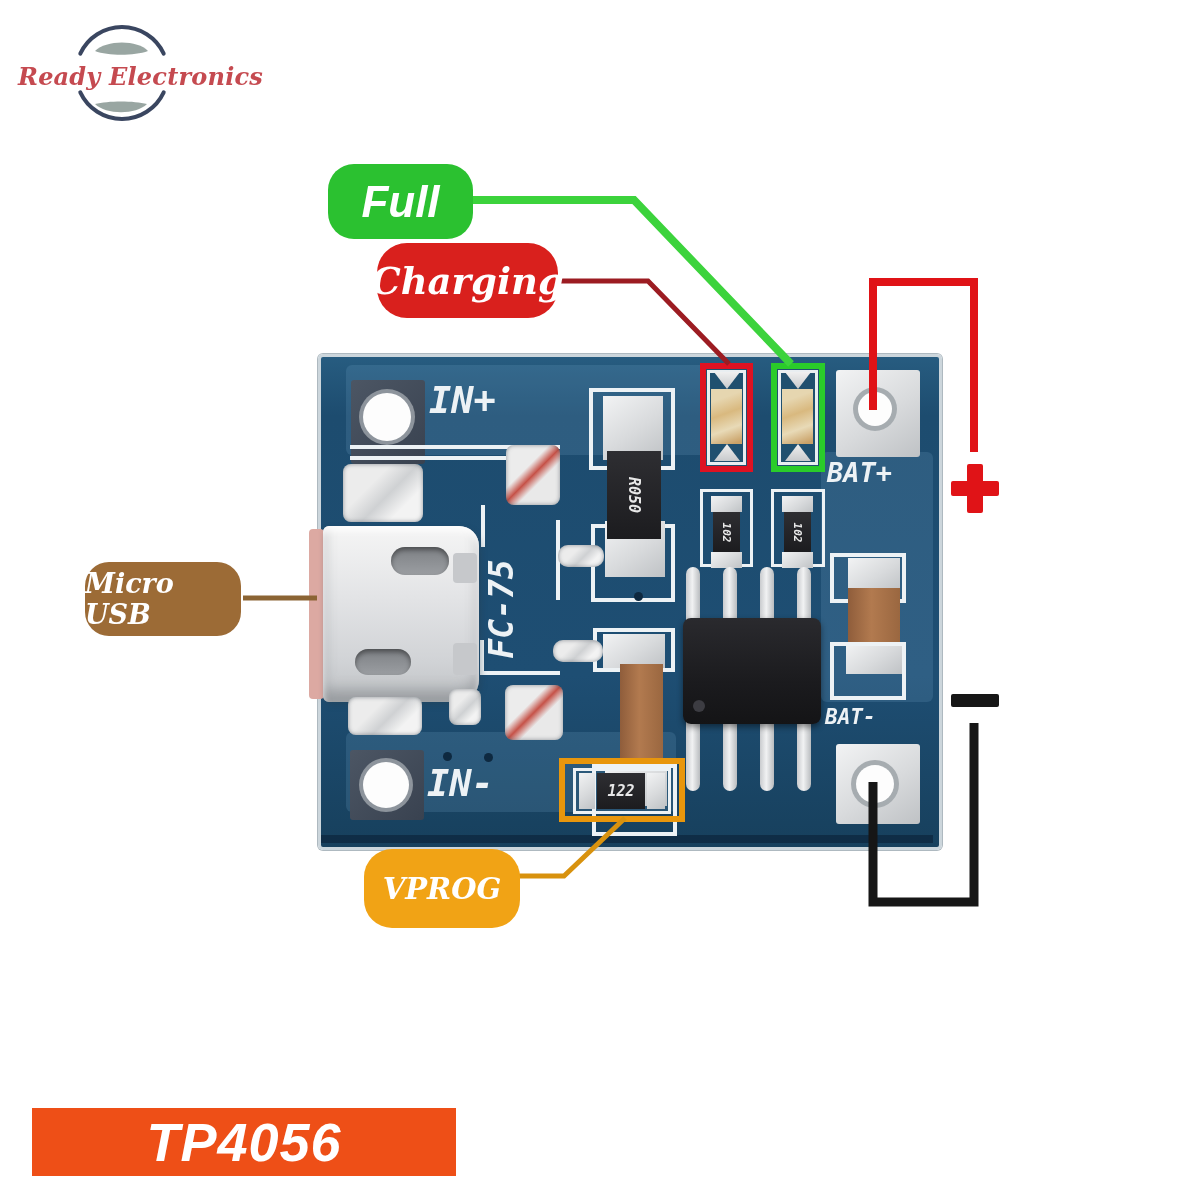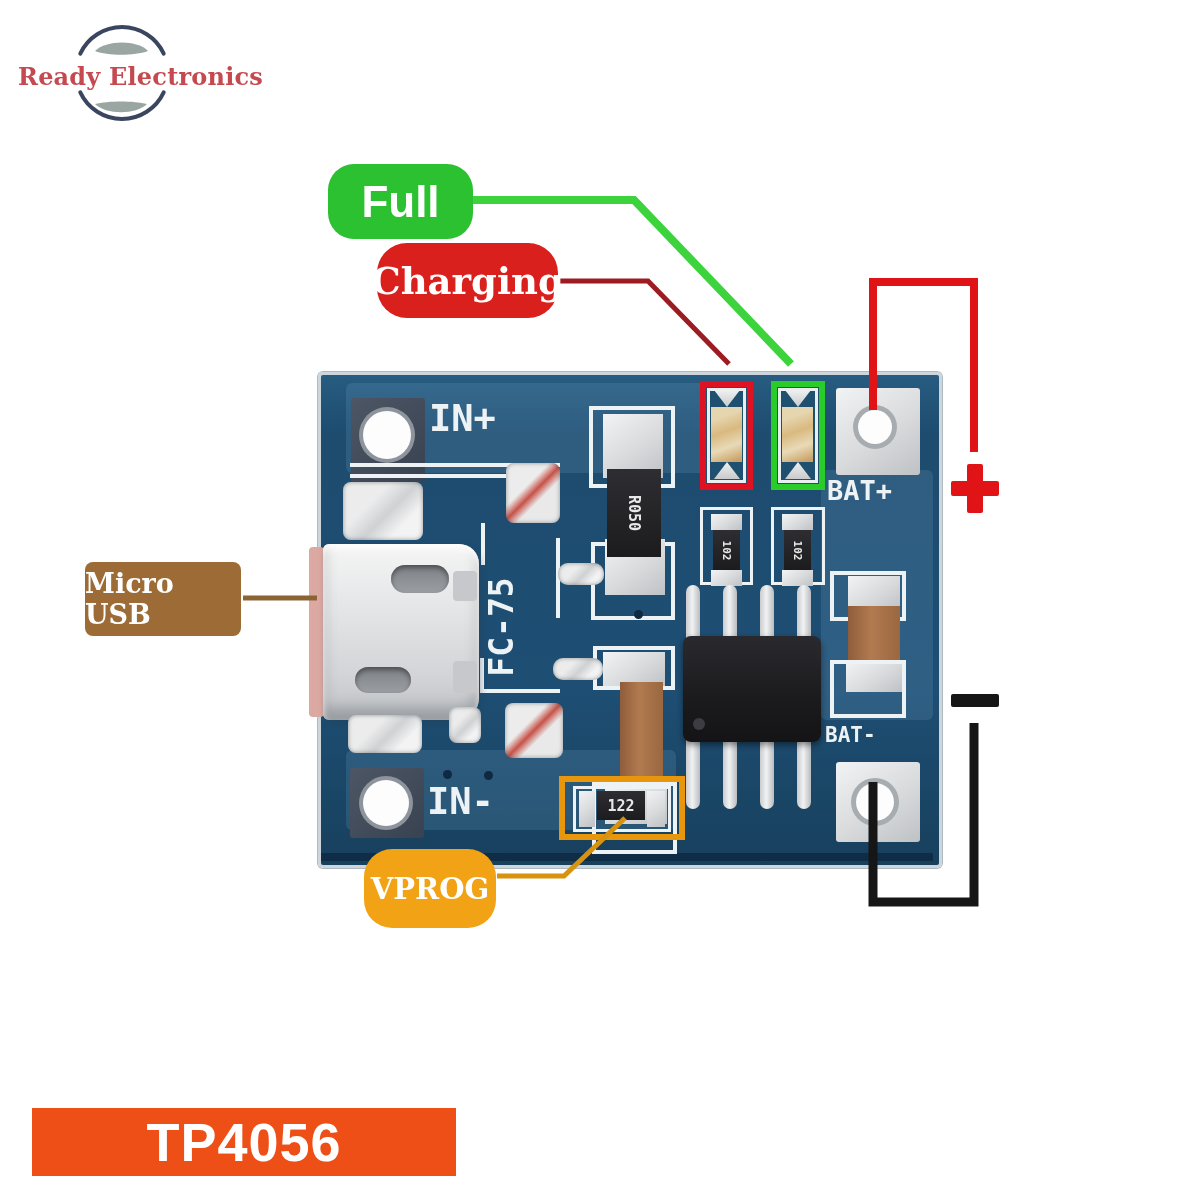--- a/index.html
+++ b/index.html
@@ -1,33 +1,33 @@
 <!DOCTYPE html>
 <html style="--accent-orange: #EE4F17; --badge-green: #2BC130; --badge-red: #D9201D; --badge-brown: #9C6B36; --badge-orange: #F1A315; --wire-red: #E01317; --wire-maroon: #9C1C22; --wire-green: #3CD33C; --wire-black: #161616; --wire-brown: #8B6434; --wire-orange: #D8920E; --outline-red: #DE1222; --outline-green: #2ACC2A; --outline-orange: #E8960C; --pcb-blue: #1E4E73; --silkscreen-white: #EDF2F5; --logo-red: #C54A50; --logo-navy: #3A4660; --logo-gray: #99A6A2; --cap-brown: #A8734A;"><head>
 <meta charset="utf-8">
 <style>
   html,body{margin:0;padding:0;background:#fff;}
   .canvas{position:relative;width:1200px;height:1200px;background:#fff;overflow:hidden;
-          font-family:"Liberation Sans","DejaVu Sans",sans-serif;}
+          font-family:"Liberation Sans","DejaVu Sans",sans-serif;font-style:italic;}
   .abs{position:absolute;}
   
   .logo-text{position:absolute;left:8px;top:47px;white-space:nowrap;
              font-family:"DejaVu Serif","Liberation Serif",serif;font-weight:700;
              font-size:24px;letter-spacing:0.2px;color:var(--logo-red);}
   
   .orange-badge{position:absolute;background:var(--accent-orange);color:#fff;
                 display:flex;align-items:center;justify-content:center;
                 font-weight:800;letter-spacing:1px;}
   
   .pill{position:absolute;display:flex;align-items:center;justify-content:center;
         color:#fff;z-index:6;}
   .pill.serif{font-family:"DejaVu Serif","Liberation Serif",serif;font-weight:700;}
   .pill.sans{font-weight:700;}
   
-  .pcb{position:absolute;left:318px;top:372px;width:618px;height:490px;
+  .pcb{position:absolute;left:318px;top:354px;width:618px;height:490px;
        background:linear-gradient(180deg,#275c80 0%,#1d4c6f 12%,var(--pcb-blue) 65%,#17405d 100%);
        border:3px solid #ccd6dc;border-radius:5px;box-shadow:0 0 0 1px #aeb9c0;z-index:1;}
   .silk{position:absolute;color:var(--silkscreen-white);
         font-family:"DejaVu Sans Mono","Liberation Mono",monospace;
         font-weight:700;white-space:nowrap;}
   .frame{position:absolute;border:4px solid var(--silkscreen-white);background:transparent;}
   .silver{background:linear-gradient(145deg,#f2f3f4 0%,#d8dadc 55%,#bfc2c5 100%);}
   .padblock{position:absolute;}
   .hole{position:absolute;border-radius:50%;background:#fdfdfd;}
   .brown-body{position:absolute;background:linear-gradient(90deg,#8f5d3b,#b27a4f 45%,#9a6740);}
@@ -154,21 +154,21 @@
 
     <div class="frame" style="left:272px;top:271px;width:74px;height:36px"></div>
     <div class="abs silver" style="left:282px;top:277px;width:62px;height:34px"></div>
     <div class="brown-body" style="left:299px;top:307px;width:43px;height:110px"></div>
     <div class="abs silver" style="left:284px;top:411px;width:62px;height:38px"></div>
     <div class="frame" style="left:271px;top:407px;width:77px;height:64px"></div>
 
     <div class="abs" style="left:238px;top:401px;width:114px;height:52px;border:6px solid var(--outline-orange)"></div>
     <div class="frame" style="left:252px;top:411px;width:92px;height:40px;border-width:3px"></div>
     <div class="abs silver" style="left:258px;top:416px;width:16px;height:36px"></div>
-    <div class="black-body" style="left:276px;top:416px;width:48px;height:29px">
+    <div class="black-body" style="left:276px;top:416px;width:48px;height:36px">
       <span style="font-size:15px">122</span>
     </div>
     <div class="abs silver" style="left:326px;top:416px;width:18px;height:36px"></div>
 
     <div class="abs" style="left:-12px;top:172px;width:15px;height:170px;background:#dca9a2;border-radius:4px"></div>
     <div class="abs" style="left:2px;top:169px;width:156px;height:176px;border-radius:6px 20px 22px 6px;
          background:linear-gradient(180deg,#f5f5f5 0%,#e3e4e6 40%,#d2d4d7 75%,#bfc2c5 100%);
          box-shadow:inset 0 5px 7px rgba(255,255,255,.85), inset 0 -12px 14px rgba(105,108,112,.45), 2px 3px 6px rgba(40,60,75,.35)">
       <div class="abs" style="left:68px;top:21px;width:58px;height:28px;border-radius:14px;background:linear-gradient(180deg,#7d8084,#9b9ea2);box-shadow:inset 0 3px 5px rgba(0,0,0,.4)"></div>
       <div class="abs" style="left:32px;top:123px;width:56px;height:26px;border-radius:13px;background:linear-gradient(180deg,#7d8084,#9b9ea2);box-shadow:inset 0 3px 5px rgba(0,0,0,.4)"></div>
@@ -197,18 +197,18 @@
     <polyline points="873,782 873,902 974,902 974,723" fill="none" style="stroke:var(--wire-black)" stroke-width="9"></polyline>
     <g aria-label="+">
       <rect x="951" y="481" width="48" height="15" rx="2" style="fill:var(--wire-red)"></rect>
       <rect x="967" y="464" width="16" height="49" rx="2" style="fill:var(--wire-red)"></rect>
     </g>
     <rect x="951" y="694" width="48" height="13" rx="2" style="fill:var(--wire-black)" aria-label="−"></rect>
   </svg>
 
   <div class="pill sans" style="left:328px;top:164px;width:145px;height:75px;border-radius:26px;background:var(--badge-green);font-size:44px">Full</div>
   <div class="pill serif" style="left:377px;top:243px;width:181px;height:75px;border-radius:30px;background:var(--badge-red);font-size:37px">Charging</div>
-  <div class="pill serif" style="left:85px;top:562px;width:156px;height:74px;border-radius:8px;background:var(--badge-brown);font-size:27px">Micro USB</div>
-  <div class="pill serif" style="left:364px;top:849px;width:132px;height:79px;border-radius:28px;background:var(--badge-orange);font-size:29px">VPROG</div>
+  <div class="pill serif" style="left:85px;top:562px;width:156px;height:74px;border-radius:24px;background:var(--badge-brown);font-size:27px">Micro USB</div>
+  <div class="pill serif" style="left:364px;top:849px;width:156px;height:79px;border-radius:28px;background:var(--badge-orange);font-size:29px">VPROG</div>
 
   <div class="orange-badge" style="left:32px;top:1108px;width:424px;height:68px;font-size:54px">TP4056</div>
 
 </div>
 
 </body></html>

